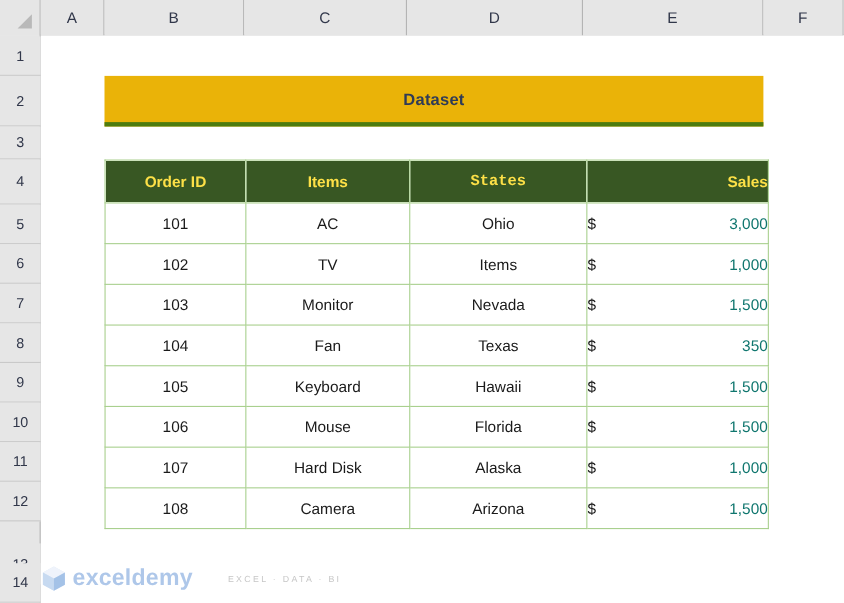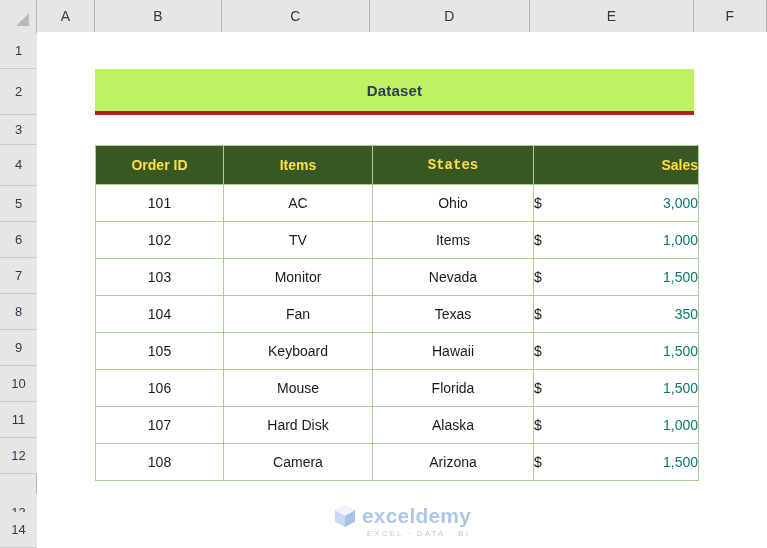--- a/index.html
+++ b/index.html
@@ -96,22 +96,22 @@
     top: 33px;
     width: 729px;
     height: 515px;
     background: #ffffff;
     overflow: hidden;
   }
 
   
   .title-band {
     position: absolute;
-    background: #bef264;
-    border-bottom: 4px solid #b91c1c;
+    background: #eab308;
+    border-bottom: 4px solid #4d7c0f;
     box-sizing: border-box;
     display: flex;
     align-items: center;
     justify-content: center;
   }
   .title-text {
     font-size: 15px;
     font-weight: bold;
     color: #2f3b57;
     letter-spacing: .2px;
@@ -167,21 +167,20 @@
     color: #0f766e;
   }
 
   
   .watermark {
     position: absolute;
     left: 0;
     right: 0;
     bottom: 10px;
     display: flex;
-    flex-direction: column;
     align-items: center;
     pointer-events: none;
     opacity: .92;
     margin-top: 12px;
   }
   .wm-row {
     display: flex;
     align-items: center;
     gap: 6px;
   }

